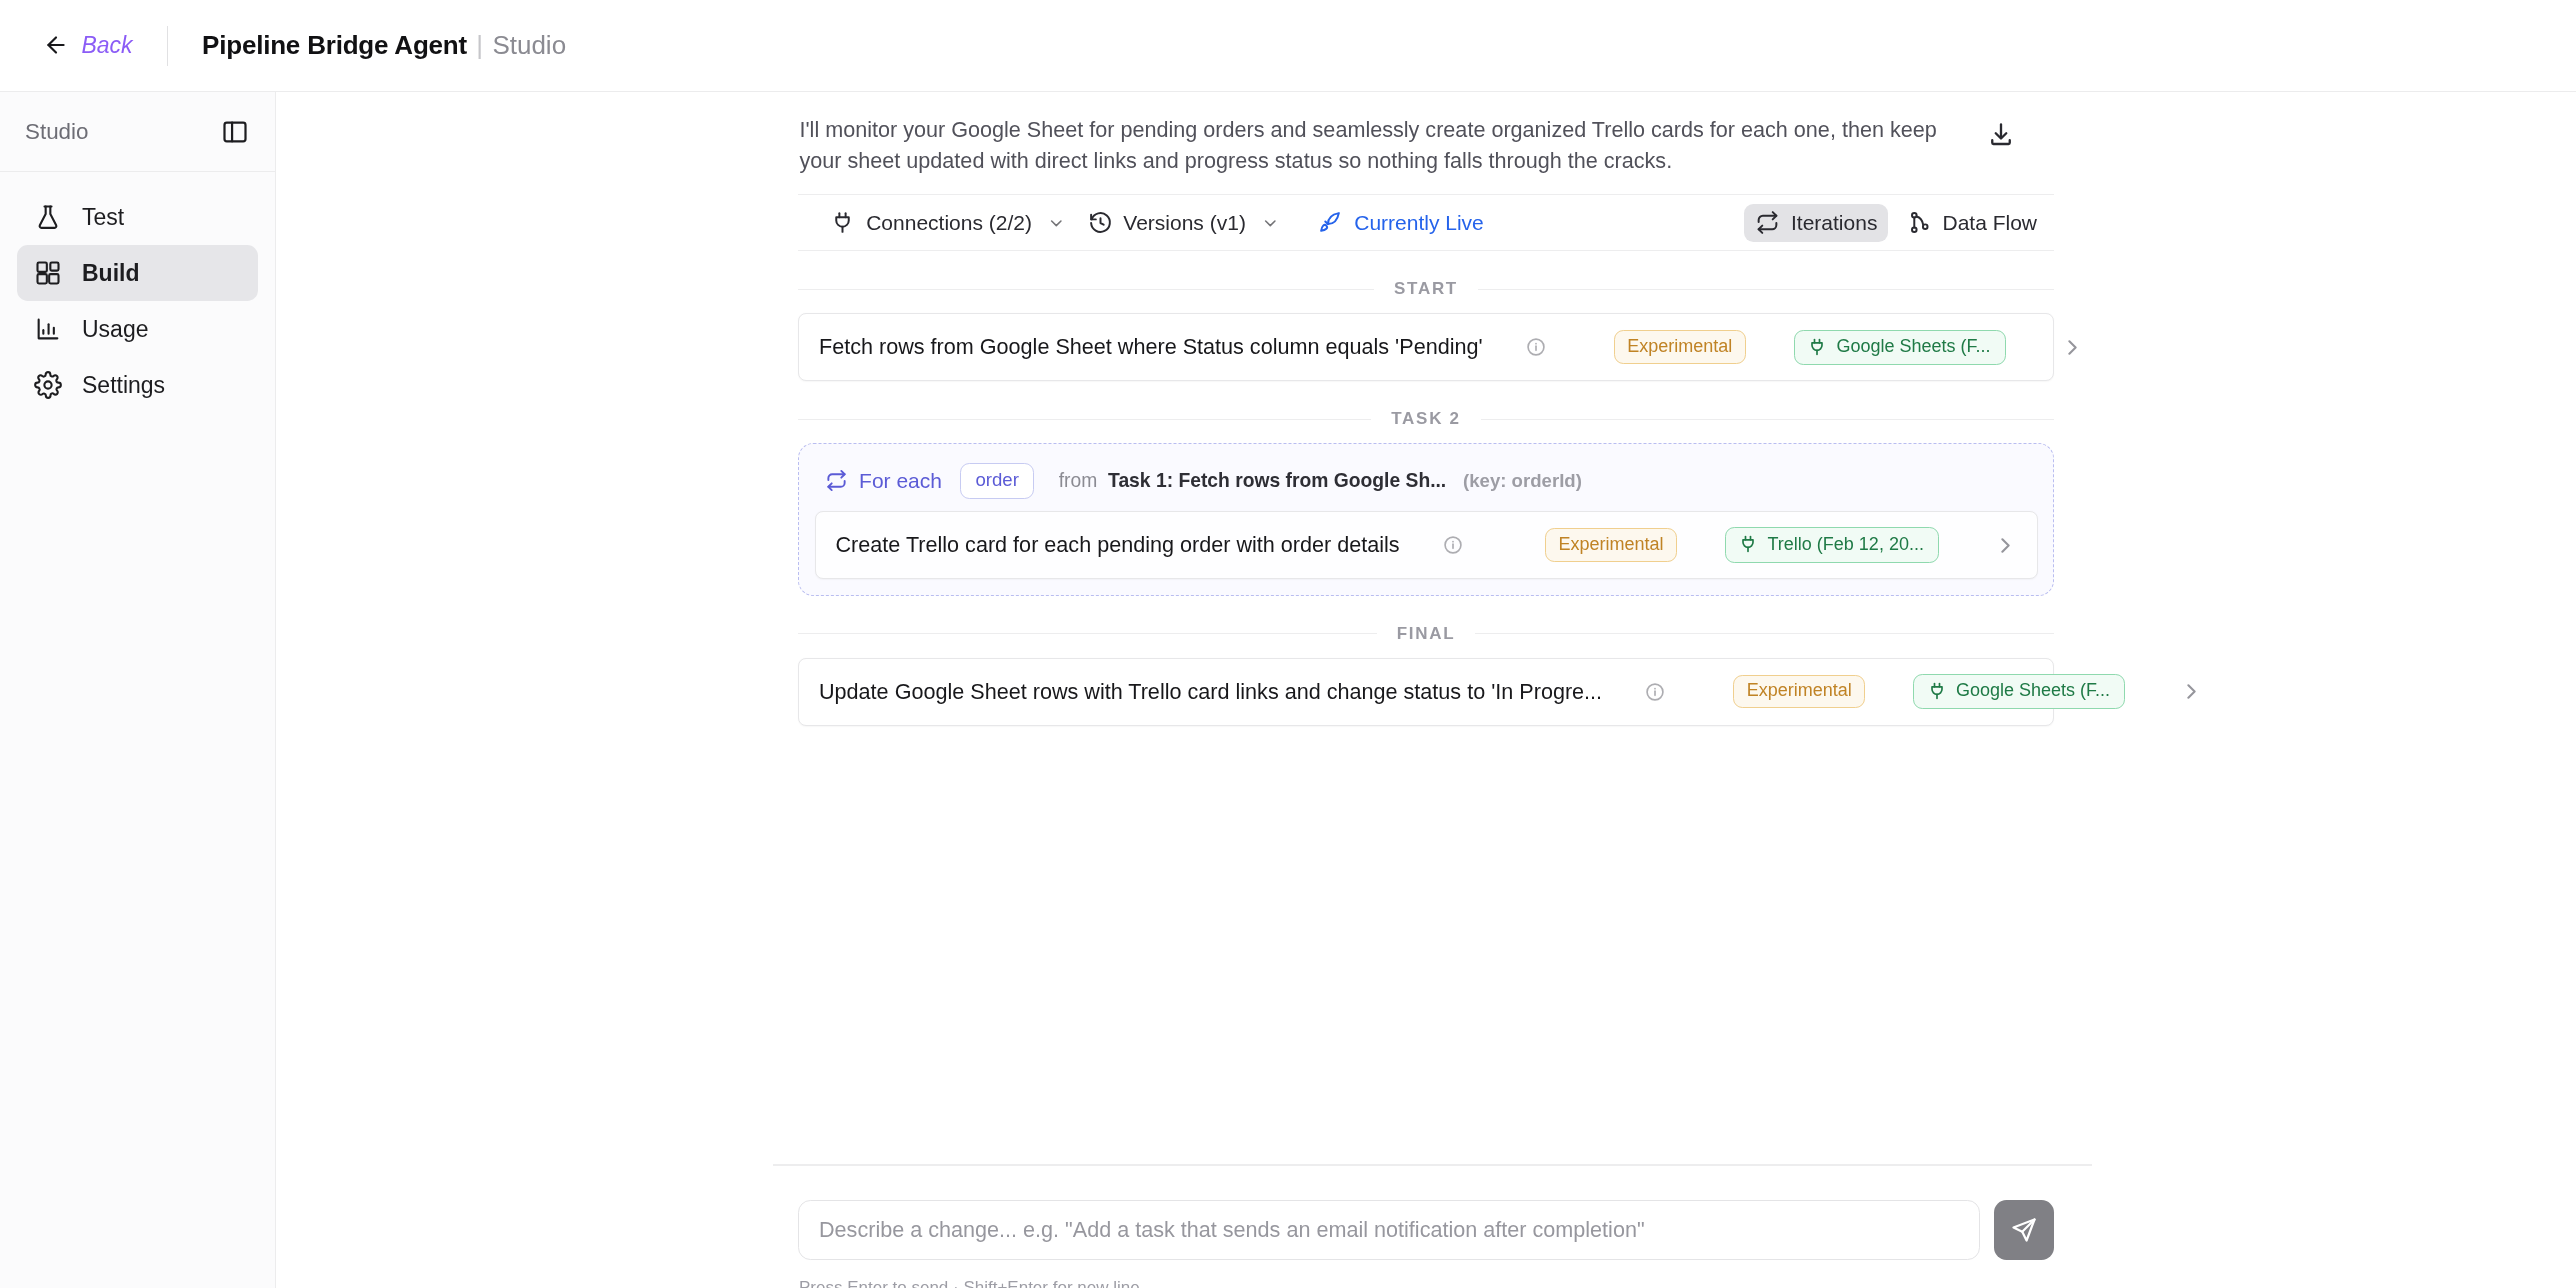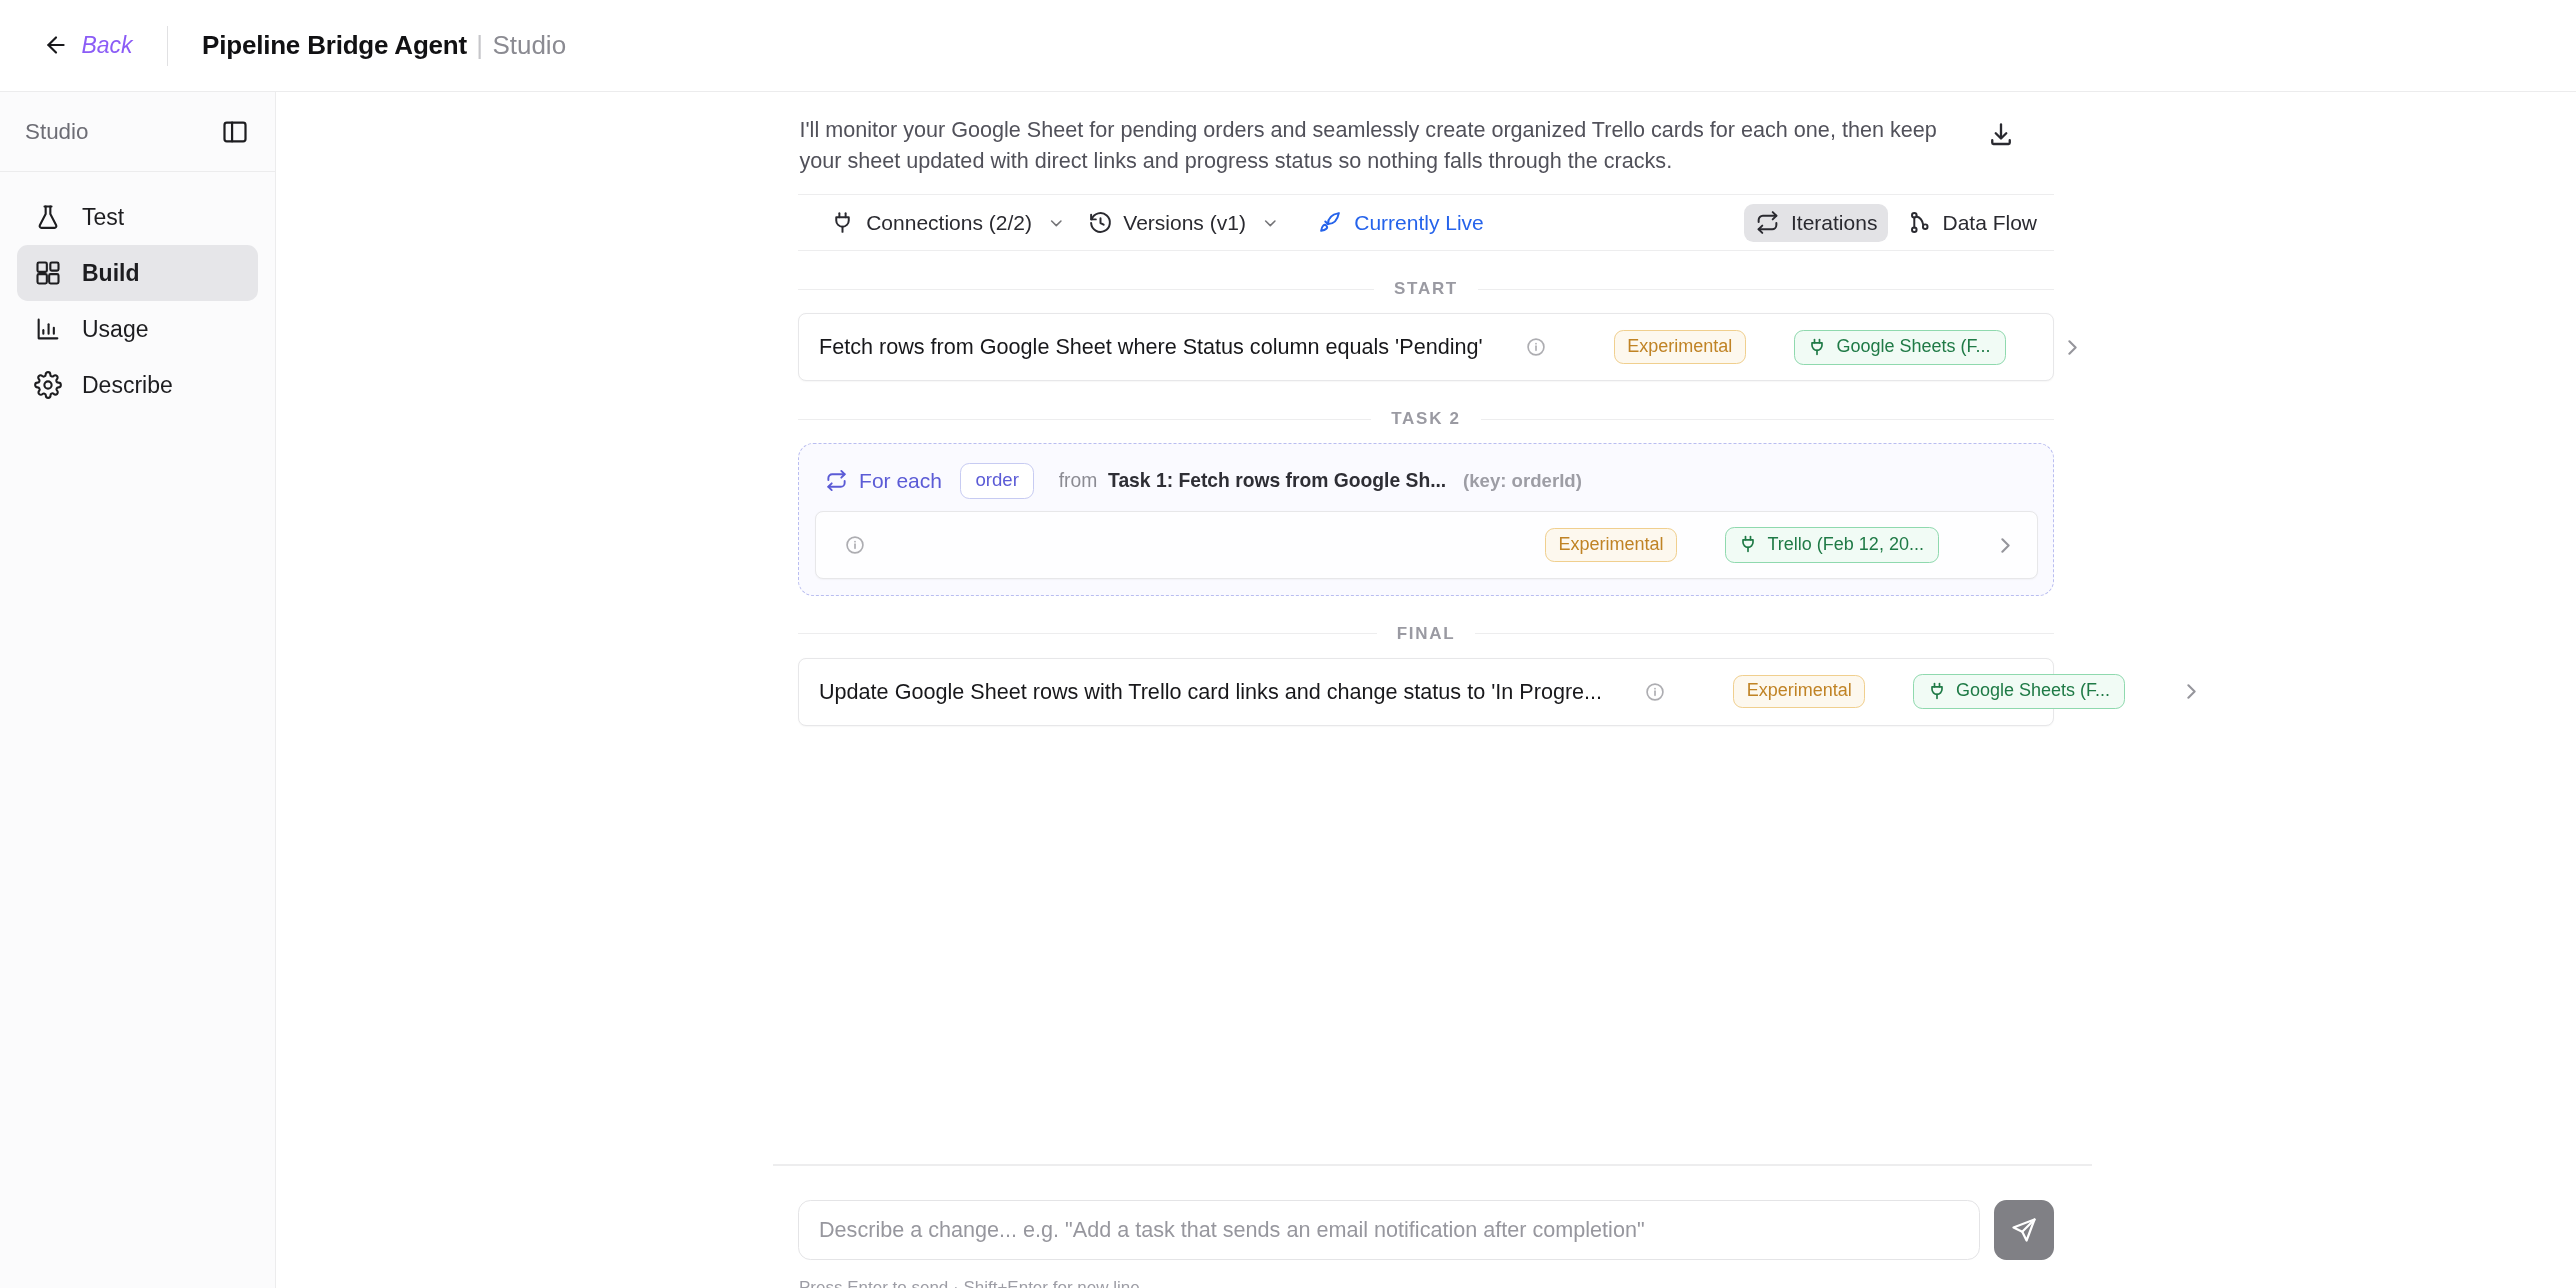--- a/index.html
+++ b/index.html
@@ -257,21 +257,21 @@
         <line x1="17" y1="16" x2="17" y2="11"></line>
       </svg>
       <span>Usage</span>
     </div>
 
     <div class="nav-item">
       <svg class="nav-icon" viewBox="0 0 24 24" fill="none" stroke="#1d1d20" stroke-width="1.8" stroke-linecap="round" stroke-linejoin="round">
         <circle cx="12" cy="12" r="3.1"></circle>
         <path d="M19.4 15a1.6 1.6 0 0 0 .33 1.76l.06.06a2 2 0 1 1-2.83 2.83l-.06-.06a1.6 1.6 0 0 0-1.76-.33 1.6 1.6 0 0 0-1 1.47V21a2 2 0 1 1-4 0v-.11a1.6 1.6 0 0 0-1.05-1.46 1.6 1.6 0 0 0-1.76.33l-.06.06a2 2 0 1 1-2.83-2.83l.06-.06A1.6 1.6 0 0 0 4.6 15a1.6 1.6 0 0 0-1.47-1H3a2 2 0 1 1 0-4h.11A1.6 1.6 0 0 0 4.6 8.9a1.6 1.6 0 0 0-.33-1.76l-.06-.06a2 2 0 1 1 2.83-2.83l.06.06A1.6 1.6 0 0 0 8.86 4.6h.08A1.6 1.6 0 0 0 10 3.13V3a2 2 0 1 1 4 0v.11a1.6 1.6 0 0 0 1 1.47 1.6 1.6 0 0 0 1.76-.33l.06-.06a2 2 0 1 1 2.83 2.83l-.06.06a1.6 1.6 0 0 0-.33 1.76V9a1.6 1.6 0 0 0 1.47 1H21a2 2 0 1 1 0 4h-.11a1.6 1.6 0 0 0-1.47 1z"></path>
       </svg>
-      <span>Describe</span>
+      <span>Settings</span>
     </div>
 
   </div>
 </div>
 
 <div class="main">
   <div class="content-col">
 
     <div class="desc-row">
       <div class="desc-text">I'll monitor your Google Sheet for pending orders and seamlessly create organized Trello cards for each one, then keep your sheet updated with direct links and progress status so nothing falls through the cracks.</div>
@@ -389,20 +389,21 @@
         </svg>
         <span class="loop-foreach">For each</span>
         <span class="loop-var">order</span>
         <span class="loop-from">from</span>
         <span class="loop-src">Task 1: Fetch rows from Google Sh...</span>
         <span class="loop-key">(key: orderId)</span>
       </div>
 
       <div class="loop-inner">
         <div class="task-card">
+          <span class="task-title">Create Trello card for each pending order with order details</span>
           <svg class="info-icon" viewBox="0 0 24 24" fill="none" stroke="#6b6b73" stroke-width="2" stroke-linecap="round" stroke-linejoin="round">
             <circle cx="12" cy="12" r="9.5"></circle>
               <path d="M12 11v5"></path>
               <path d="M12 7.8v.2"></path>
           </svg>
           <span class="card-spacer"></span>
           <span class="badge-exp">Experimental</span>
           <span class="badge-conn">
             <svg viewBox="0 0 24 24" fill="none" stroke="#1f7a46" stroke-width="2" stroke-linecap="round" stroke-linejoin="round">
               <path d="M9 3v4"></path>

